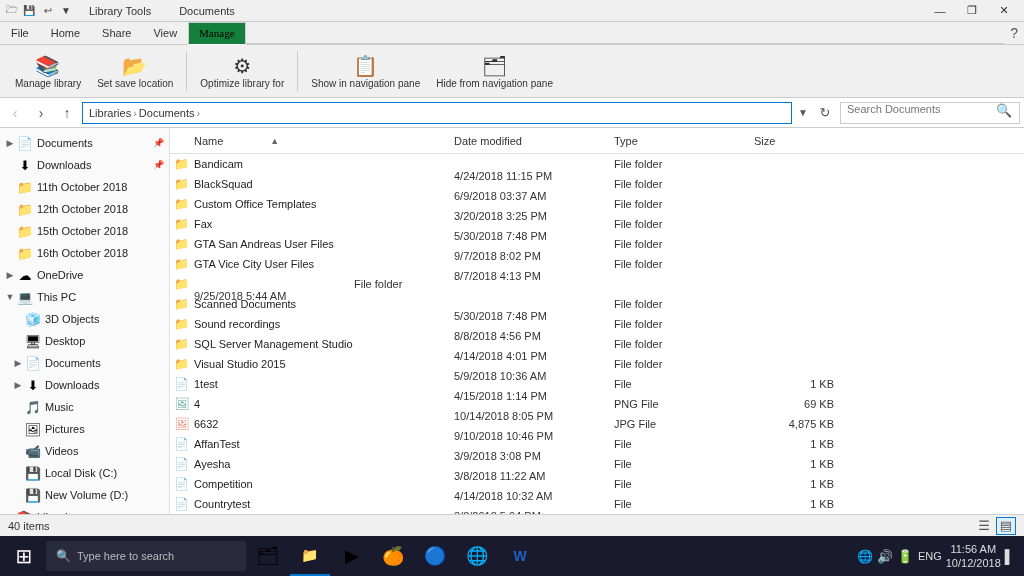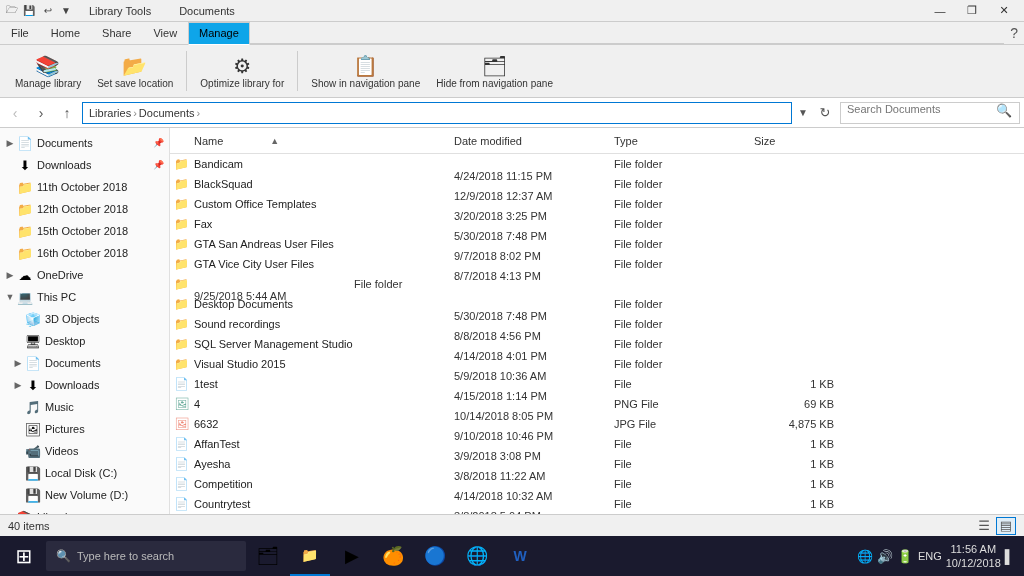--- a/index.html
+++ b/index.html
@@ -11,21 +11,21 @@
     .title-bar-icon { width: 16px; height: 16px; display: flex; align-items: center; justify-content: center; font-size: 10px; color: #444; }
     .title-bar-title { display: flex; gap: 10px; flex: 1; }
     .title-tab { padding: 2px 8px; font-size: 11px; color: #333; border: 1px solid transparent; }
     .window-controls { display: flex; }
     .win-btn { width: 32px; height: 22px; display: flex; align-items: center; justify-content: center; font-size: 11px; color: #333; cursor: pointer; }
 
     
     .ribbon { background: #f0f0f0; border-bottom: 1px solid #ccc; }
     .ribbon-tabs { display: flex; border-bottom: 1px solid #ccc; }
     .ribbon-tab { padding: 4px 10px; font-size: 11px; color: #333; cursor: pointer; border: 1px solid transparent; }
-    .ribbon-tab.active { background: #0ea5e9; border-color: #ccc #ccc #fff #ccc; margin-bottom: -1px; color: #000; }
+    .ribbon-tab.active { background: #15803d; border-color: #ccc #ccc #fff #ccc; margin-bottom: -1px; color: #000; font-family: Liberation Serif, serif; }
     .ribbon-content { display: flex; padding: 4px 8px; gap: 2px; align-items: center; height: 52px; }
     .ribbon-btn { display: flex; flex-direction: column; align-items: center; padding: 2px 6px; border: 1px solid transparent; cursor: pointer; font-size: 10px; color: #333; border-radius: 2px; }
     .ribbon-btn-icon { font-size: 20px; }
     .ribbon-separator { width: 1px; background: #ccc; height: 40px; margin: 0 4px; }
 
     
     .address-bar { display: flex; align-items: center; height: 30px; border-bottom: 1px solid #ccc; padding: 0 4px; gap: 4px; background: #fff; }
     .nav-btn { width: 22px; height: 22px; display: flex; align-items: center; justify-content: center; color: #555; cursor: pointer; border: 1px solid transparent; border-radius: 2px; font-size: 14px; }
     .nav-btn.disabled { color: #bbb; cursor: default; }
     .address-path { flex: 1; height: 22px; border: 1px solid #0078d4; display: flex; align-items: center; padding: 0 6px; background: #fff; font-size: 11px; }
@@ -303,21 +303,21 @@
     <div class="file-row">
     <div class="file-icon folder-icon">📁</div>
     <div class="file-name">Bandicam</div>
     <div class="file-modified">4/24/2018 11:15 PM</div>
     <div class="file-type">File folder</div>
     <div class="file-size"></div>
   </div>
         <div class="file-row">
     <div class="file-icon folder-icon">📁</div>
     <div class="file-name">BlackSquad</div>
-    <div class="file-modified">12/9/2018 12:37 AM</div>
+    <div class="file-modified">6/9/2018 03:37 AM</div>
     <div class="file-type">File folder</div>
     <div class="file-size"></div>
   </div>
         <div class="file-row">
     <div class="file-icon folder-icon">📁</div>
     <div class="file-name">Custom Office Templates</div>
     <div class="file-modified">3/20/2018 3:25 PM</div>
     <div class="file-type">File folder</div>
     <div class="file-size"></div>
   </div>
@@ -343,21 +343,21 @@
     <div class="file-size"></div>
   </div>
         <div class="file-row">
     <div class="file-icon folder-icon">📁</div>
     <div class="file-modified">9/25/2018 5:44 AM</div>
     <div class="file-type">File folder</div>
     <div class="file-size"></div>
   </div>
         <div class="file-row">
     <div class="file-icon folder-icon">📁</div>
-    <div class="file-name">Desktop Documents</div>
+    <div class="file-name">Scanned Documents</div>
     <div class="file-modified">5/30/2018 7:48 PM</div>
     <div class="file-type">File folder</div>
     <div class="file-size"></div>
   </div>
         <div class="file-row">
     <div class="file-icon folder-icon">📁</div>
     <div class="file-name">Sound recordings</div>
     <div class="file-modified">8/8/2018 4:56 PM</div>
     <div class="file-type">File folder</div>
     <div class="file-size"></div>

